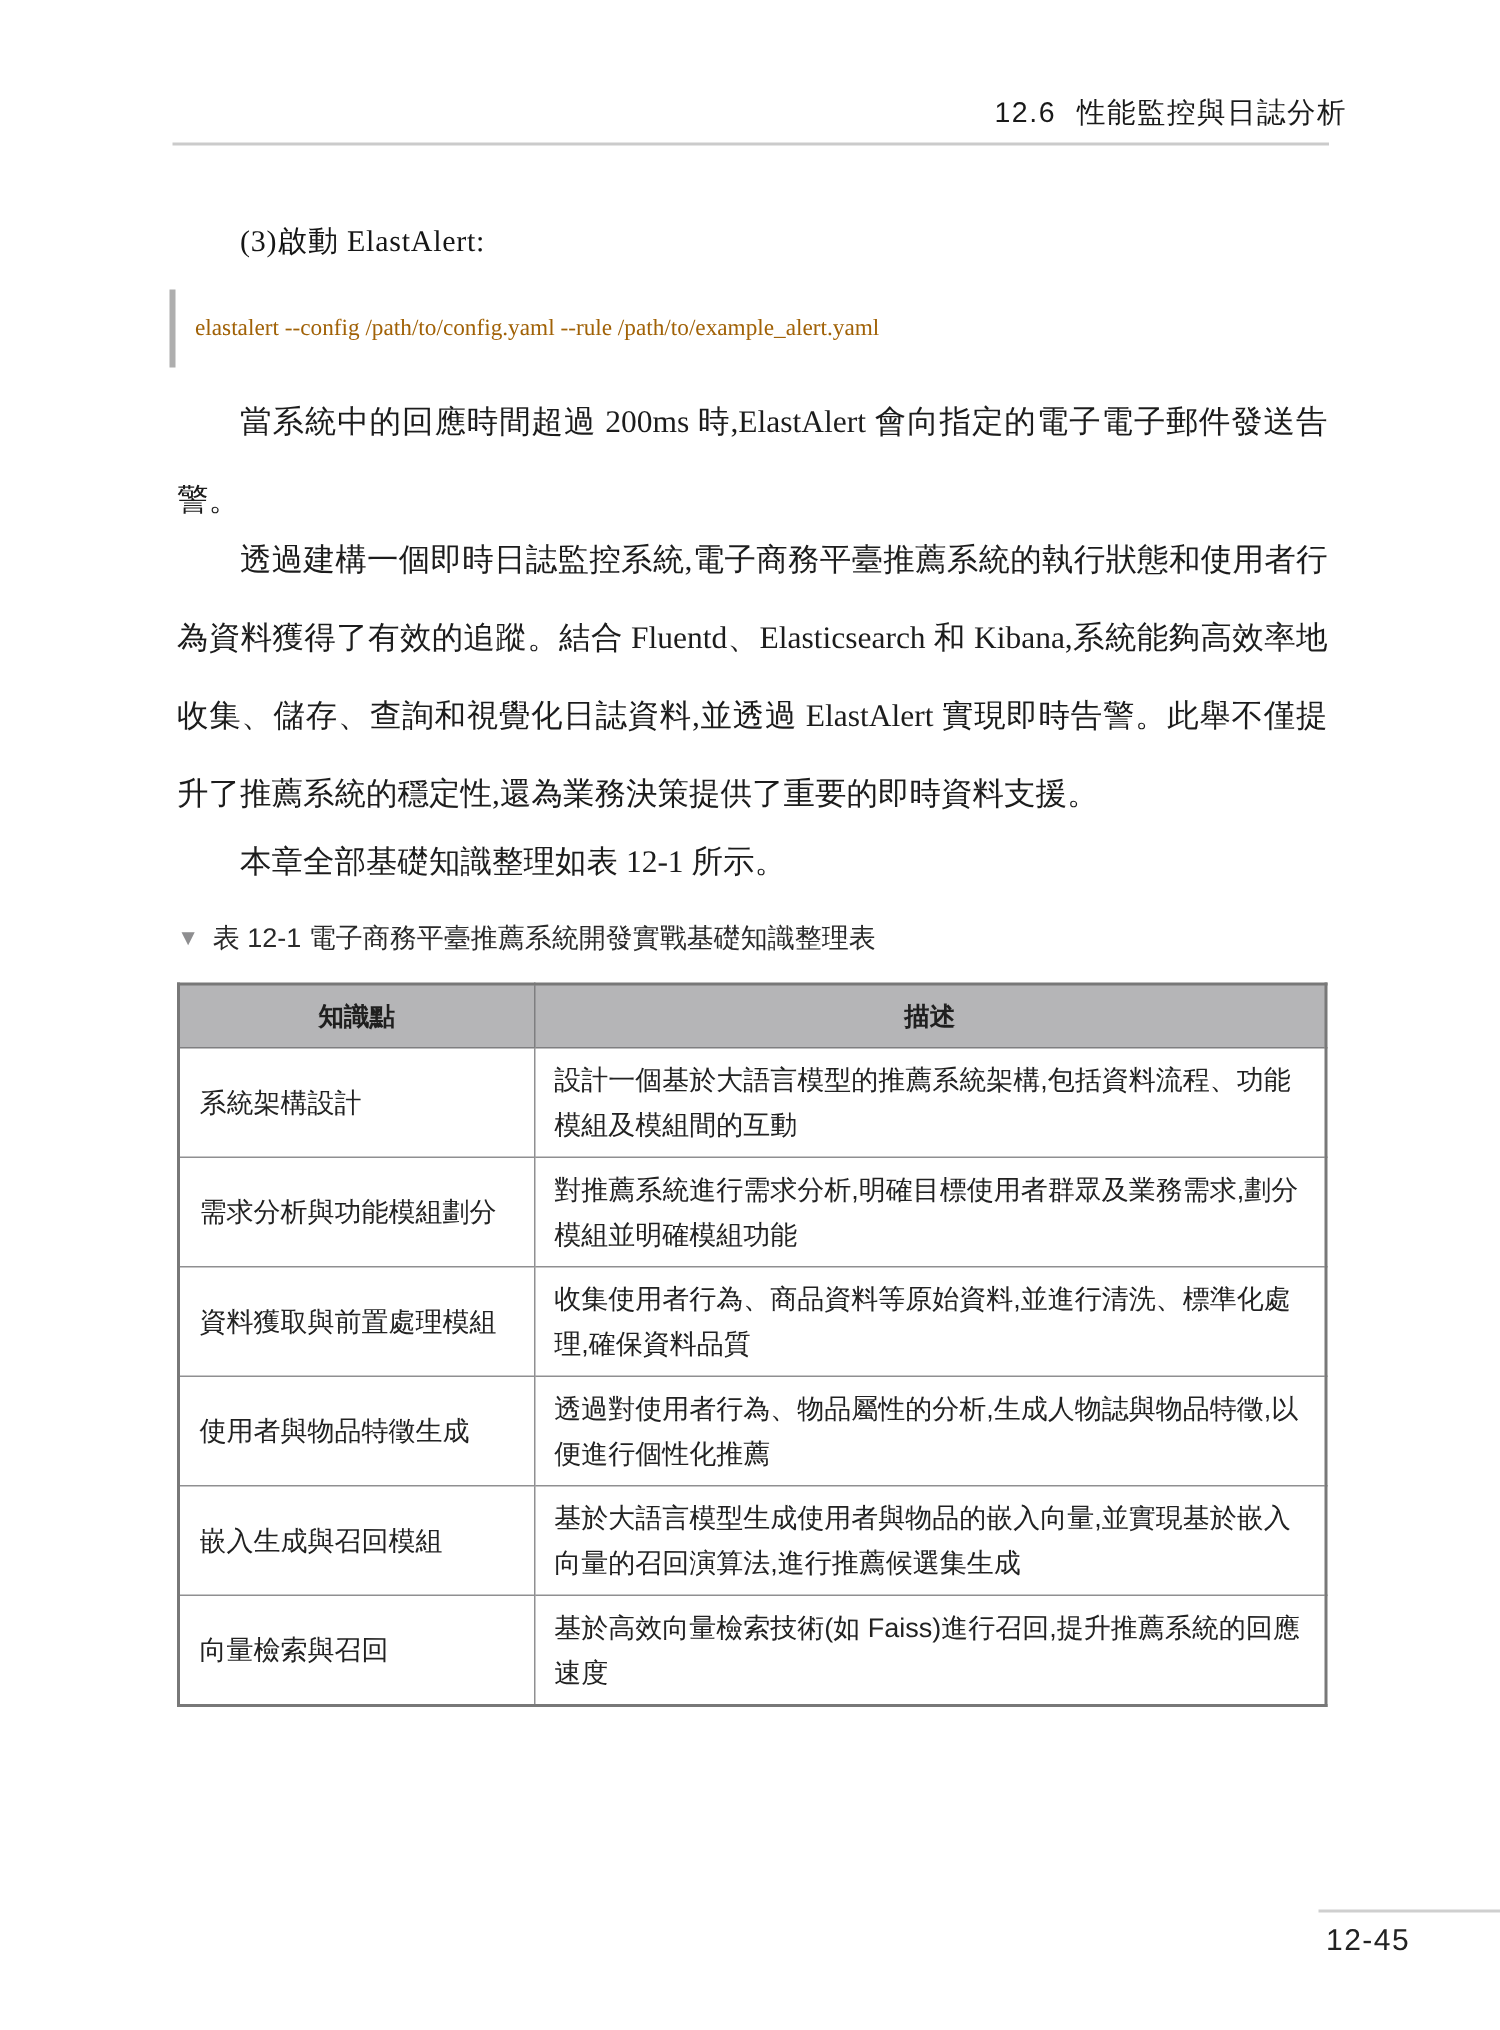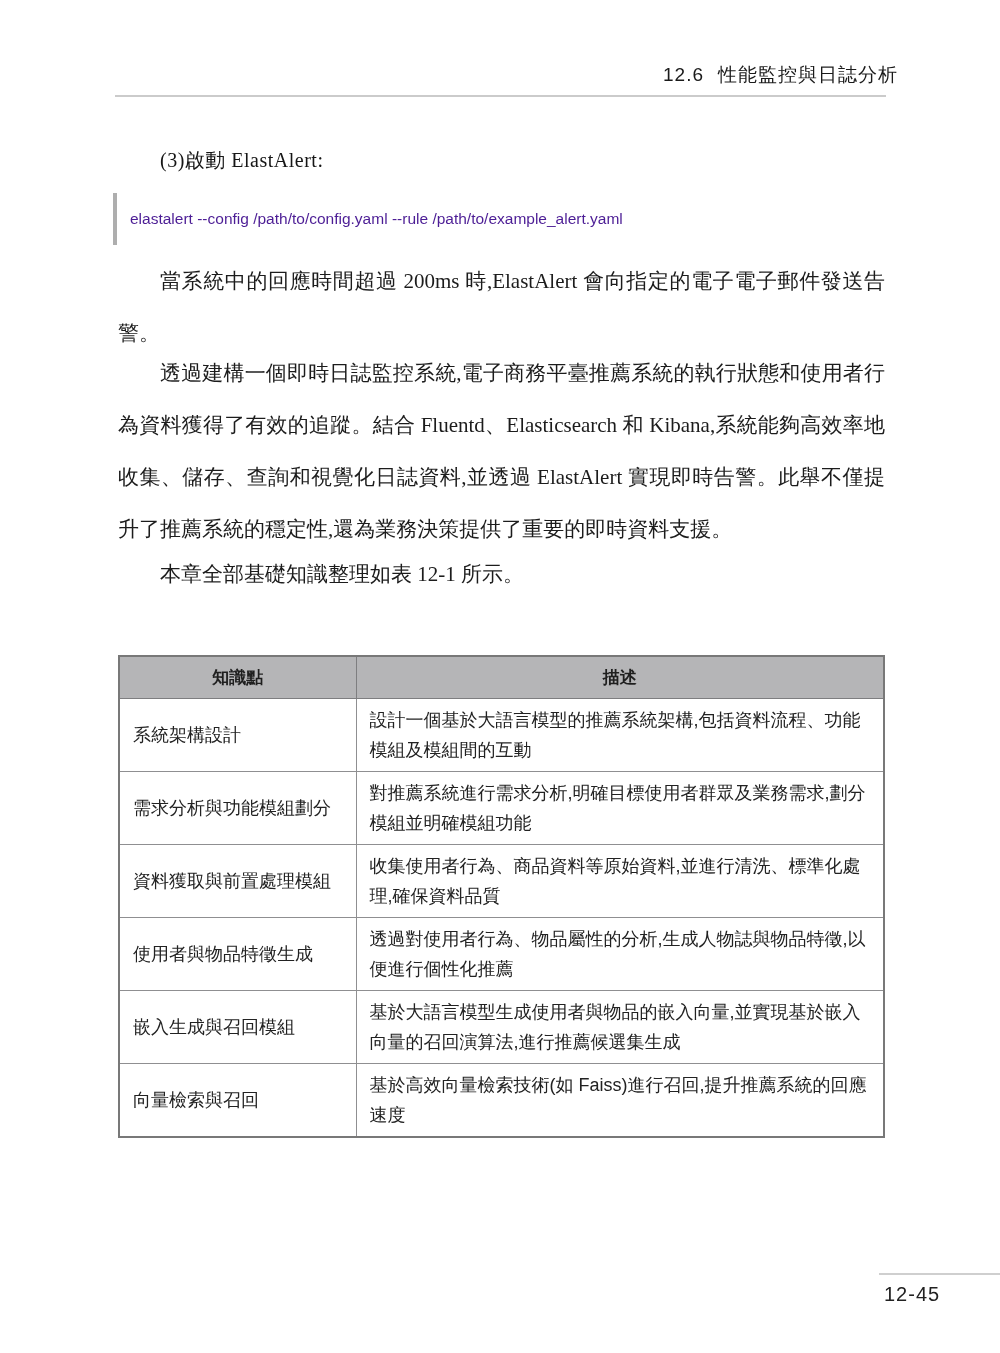--- a/index.html
+++ b/index.html
@@ -26,22 +26,22 @@
 
   .step-heading {
     position: absolute; top: 147px; left: 160px;
     font-size: 20px; color: #161616; letter-spacing: 0.5px;
   }
 
   .code-block {
     position: absolute; top: 193px; left: 113px; width: 757px;
     border-left: 4px solid #aeaeae;
     padding: 17px 0 17px 13px;
-    font-family: Liberation Sans, sans-serif;
-    font-size: 15.5px; color: #4c1d95; white-space: pre;
+    font-family: Liberation Serif, serif;
+    font-size: 15.5px; color: #a16207; white-space: pre;
   }
 
   .para {
     position: absolute; left: 118px; width: 767px;
     font-size: 21px; line-height: 52px;
     text-align: justify; text-indent: 2em; color: #1c1c1c;
     margin: 0;
   }
   #para1 { top: 255px; }
   #para2 { top: 347px; }
@@ -99,20 +99,23 @@
   <div class="header-rule"></div>
 
   <div class="step-heading">(3)啟動 ElastAlert:</div>
 
   <div class="code-block">elastalert --config /path/to/config.yaml --rule /path/to/example_alert.yaml</div>
 
   <p class="para" id="para1">當系統中的回應時間超過 200ms 時,ElastAlert 會向指定的電子電子郵件發送告警。</p>
   <p class="para" id="para2">透過建構一個即時日誌監控系統,電子商務平臺推薦系統的執行狀態和使用者行為資料獲得了有效的追蹤。結合 Fluentd、Elasticsearch 和 Kibana,系統能夠高效率地收集、儲存、查詢和視覺化日誌資料,並透過 ElastAlert 實現即時告警。此舉不僅提升了推薦系統的穩定性,還為業務決策提供了重要的即時資料支援。</p>
   <p class="para" id="para3">本章全部基礎知識整理如表 12-1 所示。</p>
 
+  <div class="table-caption">
+    <span class="caption-marker">▼</span><span>表 12-1  電子商務平臺推薦系統開發實戰基礎知識整理表</span>
+  </div>
 
   <table class="knowledge">
     <colgroup>
       <col class="col-topic">
       <col class="col-desc">
     </colgroup>
     <thead>
       <tr>
         <th>知識點</th>
         <th>描述</th>

